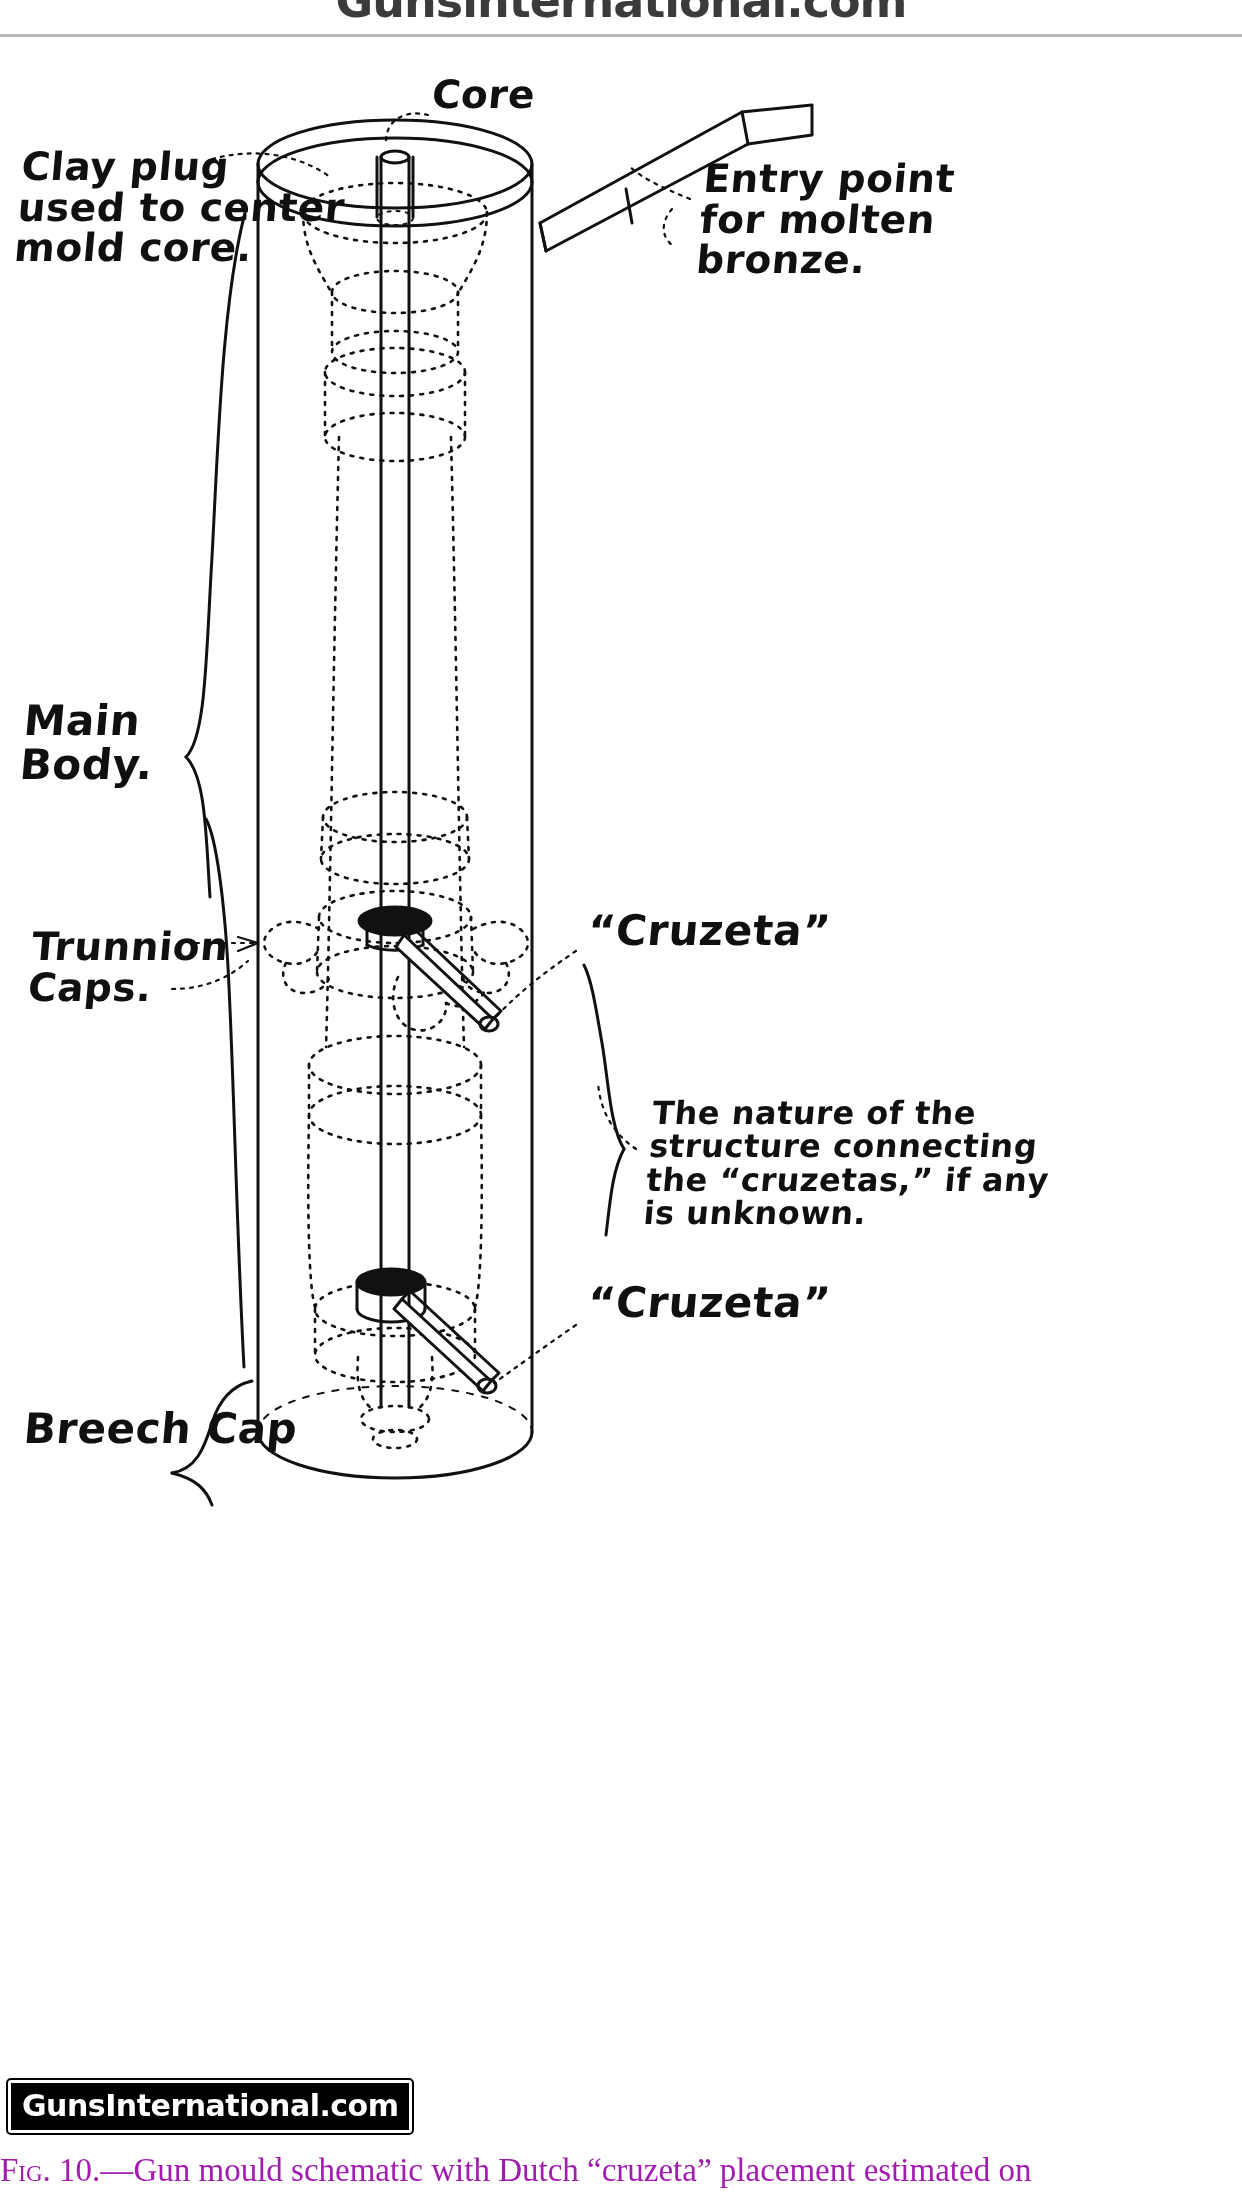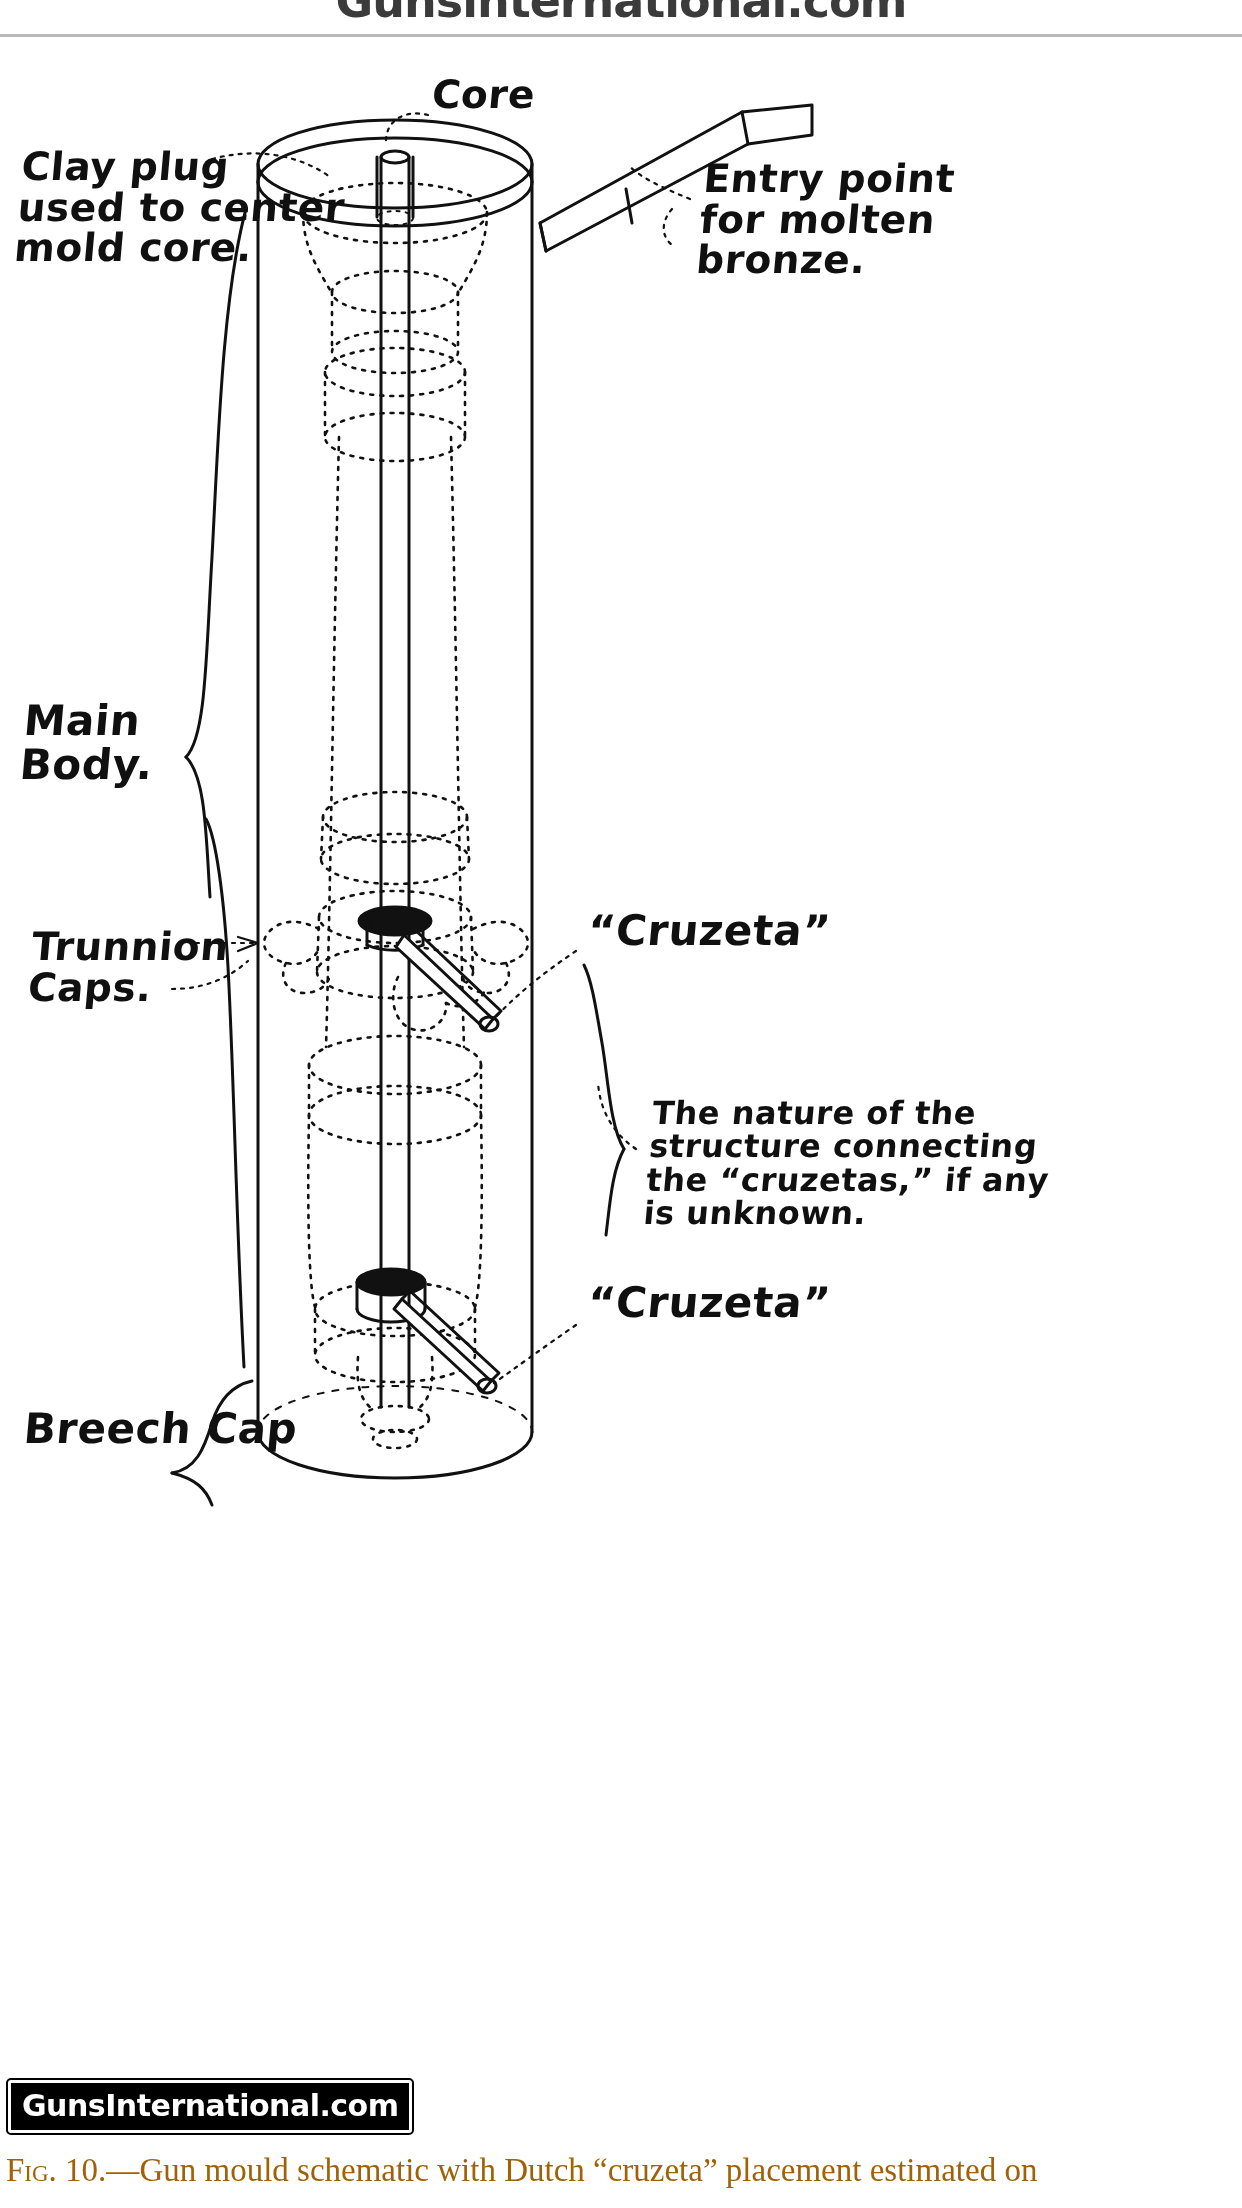--- a/index.html
+++ b/index.html
@@ -93,26 +93,26 @@
     font-weight: bold;
     font-size: 30px;
     color: #ffffff;
     letter-spacing: -0.5px;
     white-space: nowrap;
   }
 
   
   #caption {
     position: absolute;
-    left: 6px;
+    left: 0;
     top: 2152px;
     width: 1236px;
     font-family: "Liberation Serif", serif;
     font-size: 33px;
-    color: #a16207;
+    color: #a21caf;
     white-space: nowrap;
     overflow: hidden;
   }
   #caption .cap-label { font-variant: small-caps; }
 </style>
 </head>
 <body>
 
 <div id="site-banner">
   <div class="banner-text">Gunsinternational.com</div>

